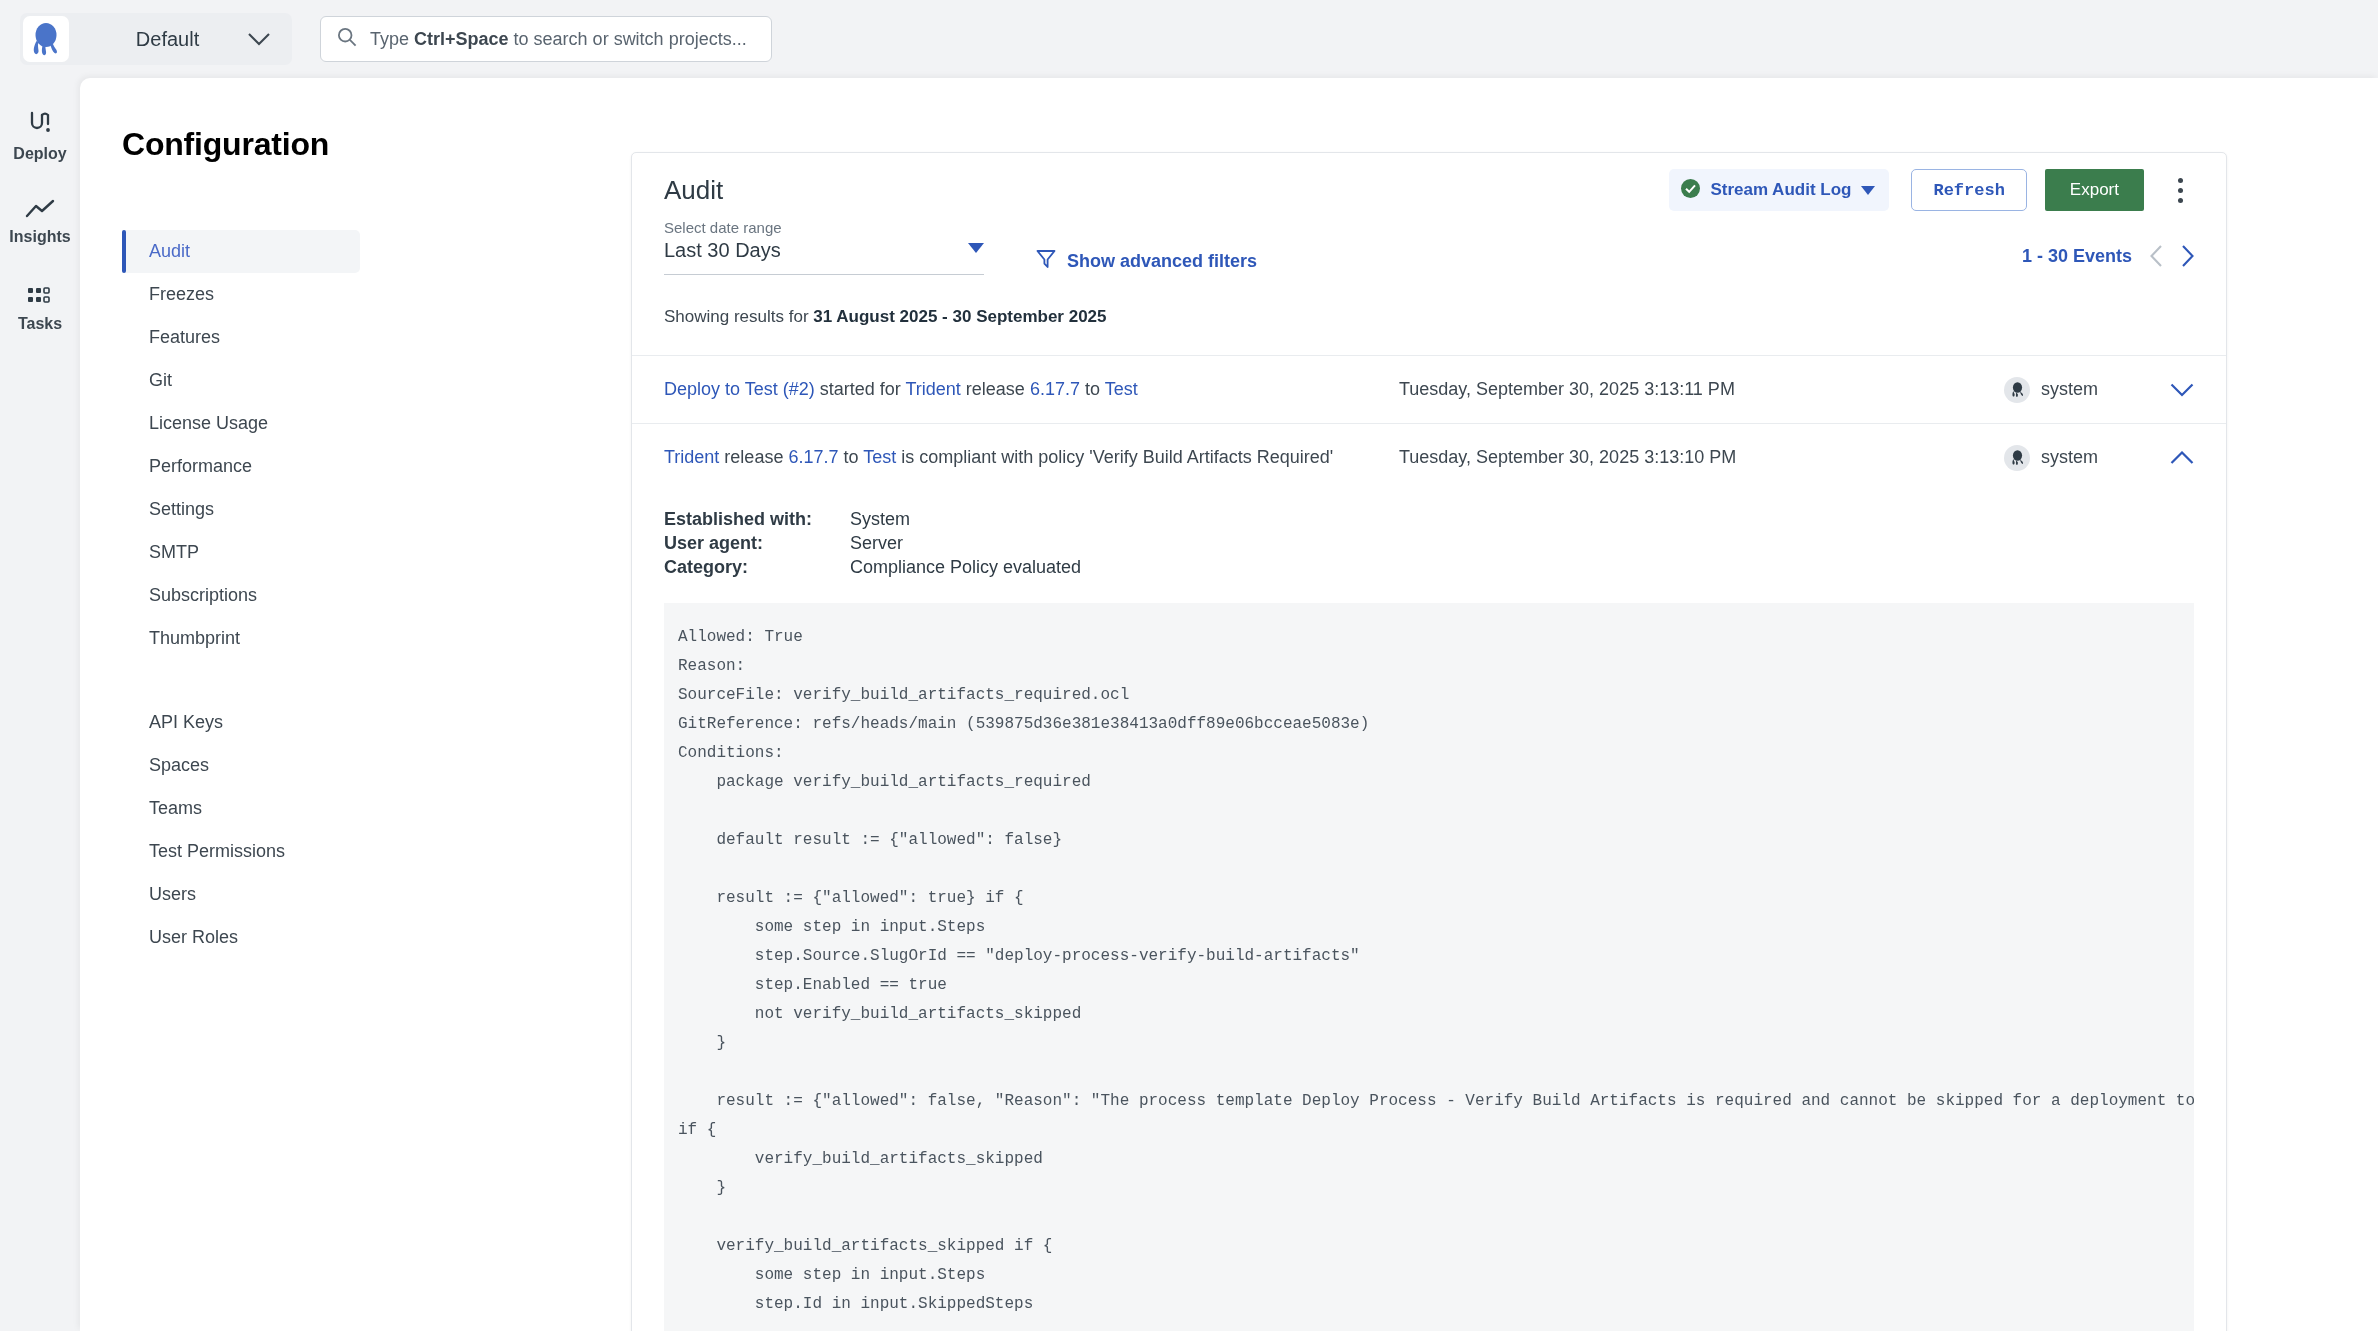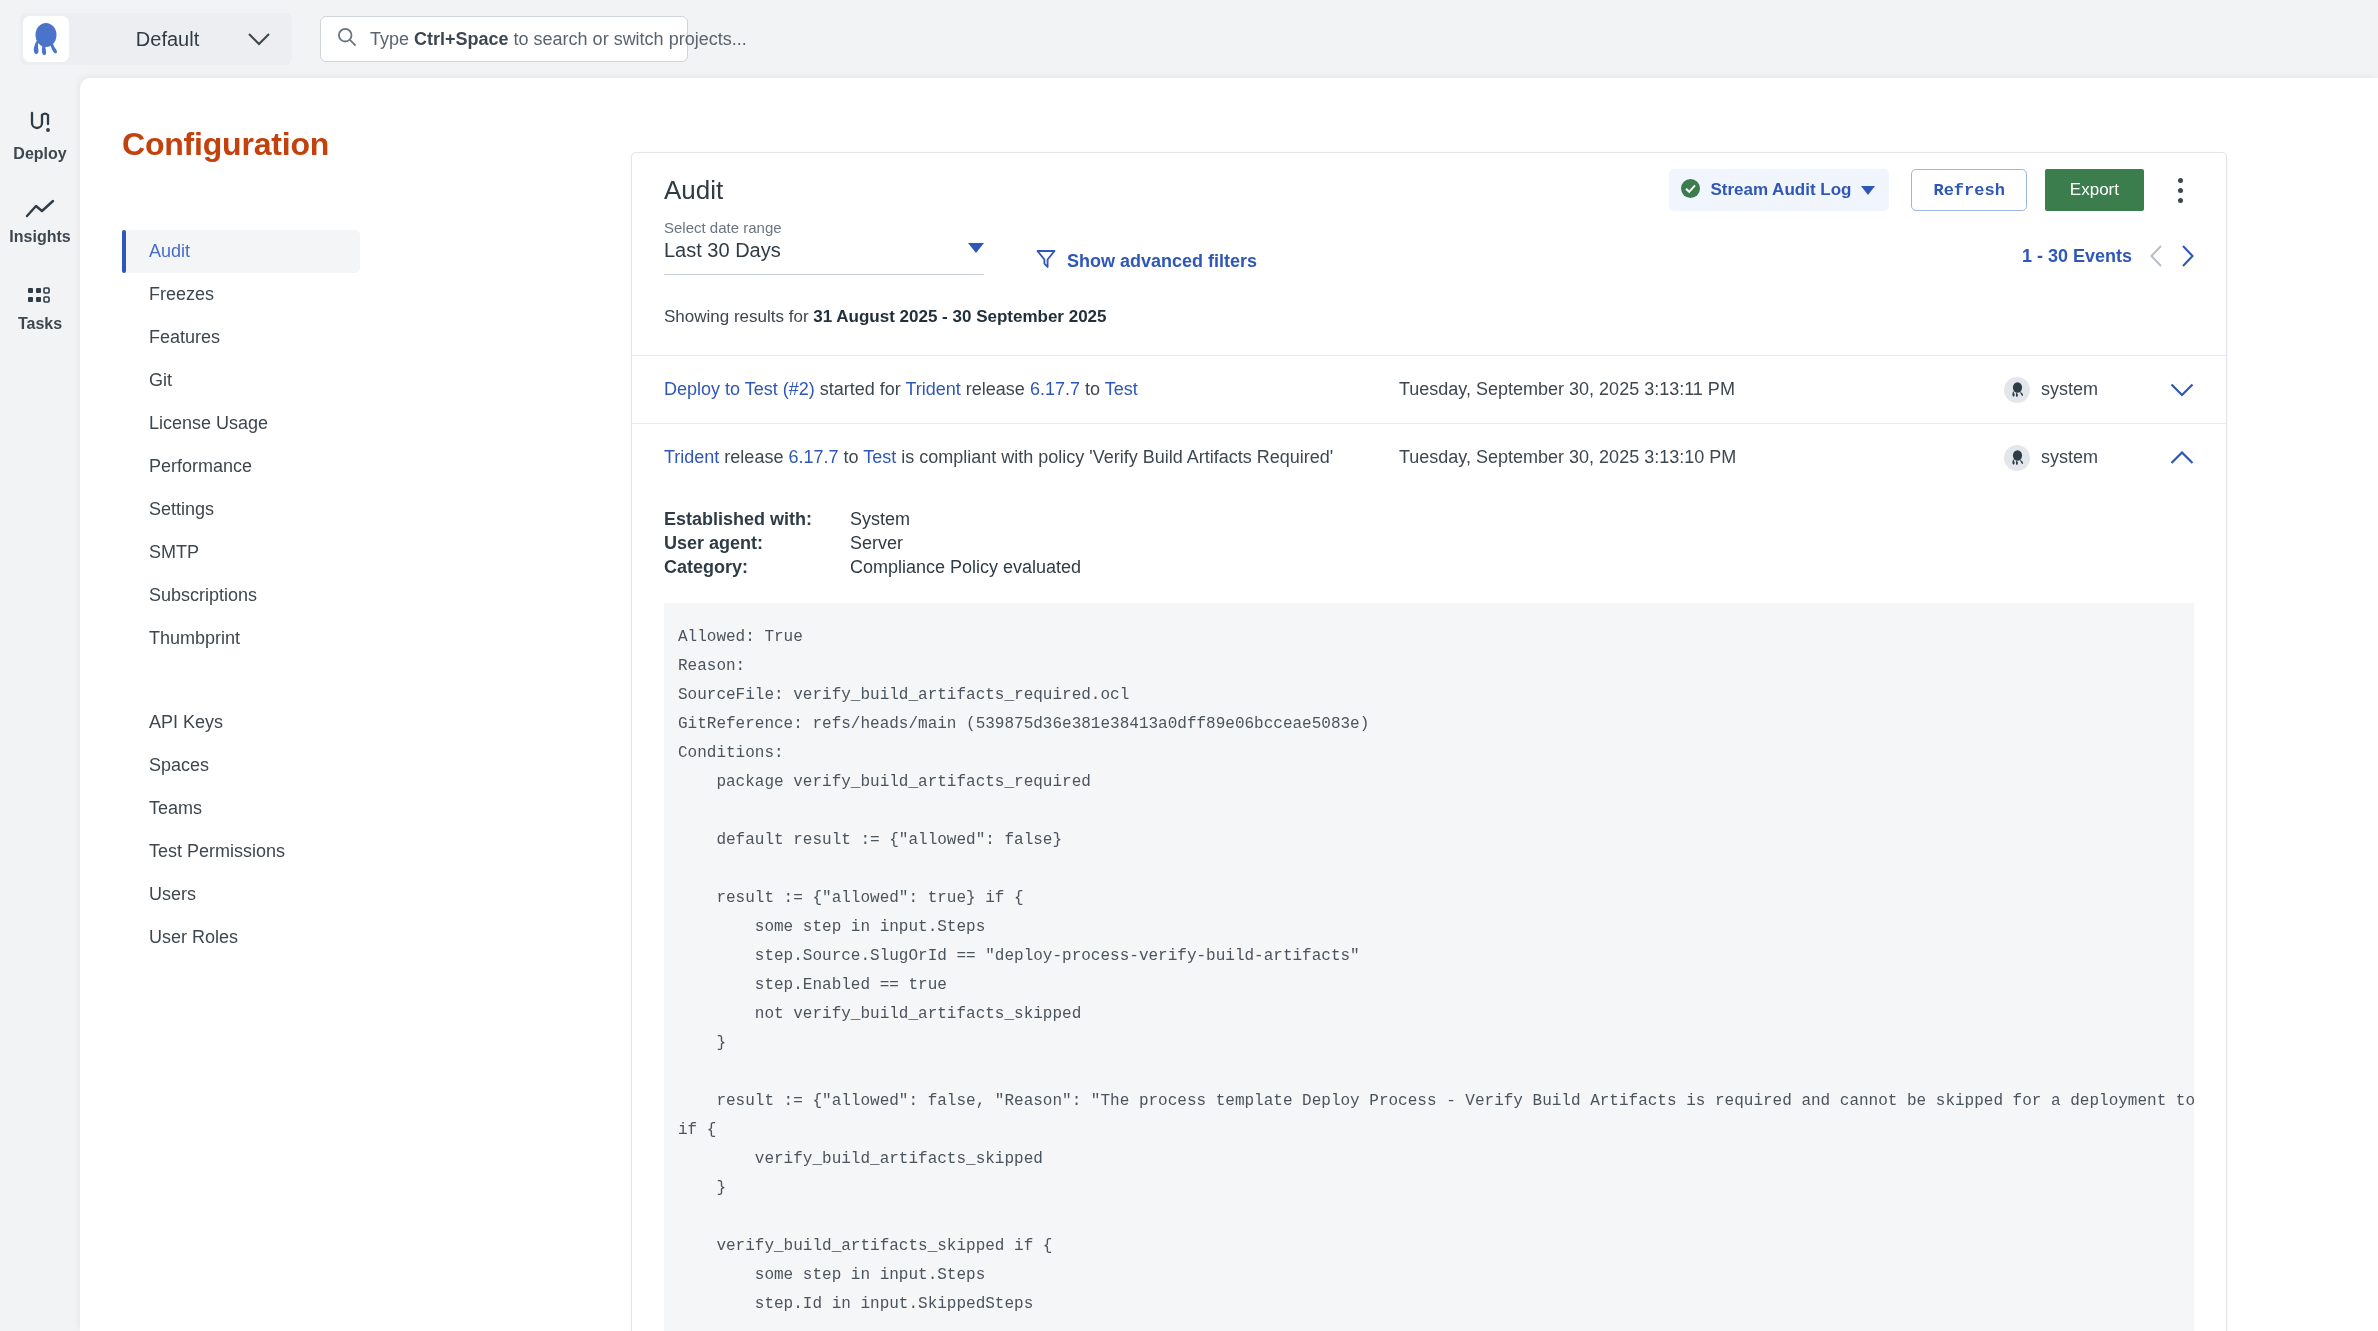--- a/index.html
+++ b/index.html
@@ -34,21 +34,21 @@
   }
   #project-name {
     margin-left: 18px;
     font-size: 20px; color: #2f3b45; font-weight: 400;
     flex: 1;
   }
   #project-chevron { margin-right: 22px; display:flex; align-items:center; }
 
   #search-box {
     margin-left: 28px;
-    width: 368px; height: 46px;
+    width: 452px; height: 46px;
     background: #ffffff;
     border: 1px solid #cfd4da;
     border-radius: 6px;
     display: flex; align-items: center;
     padding: 0 16px;
   }
   #search-placeholder {
     margin-left: 13px;
     font-size: 18px; color: #59646f; white-space: nowrap;
   }
@@ -73,21 +73,21 @@
   #panel {
     position: absolute; left: 80px; top: 78px;
     width: 2298px; height: 1253px;
     background: #ffffff;
     border-top-left-radius: 10px;
     box-shadow: -2px -2px 6px rgba(0,0,0,0.05);
   }
 
   #page-title {
     position: absolute; left: 42px; top: 48px;
-    font-size: 32px; font-weight: 700; color: #c2410c;
+    font-size: 32px; font-weight: 700; color: #000000;
     letter-spacing: -0.2px;
   }
 
   
   #config-nav {
     position: absolute; left: 42px; top: 152px; width: 238px;
   }
   .nav-item {
     height: 43px;
     display: flex; align-items: center;

